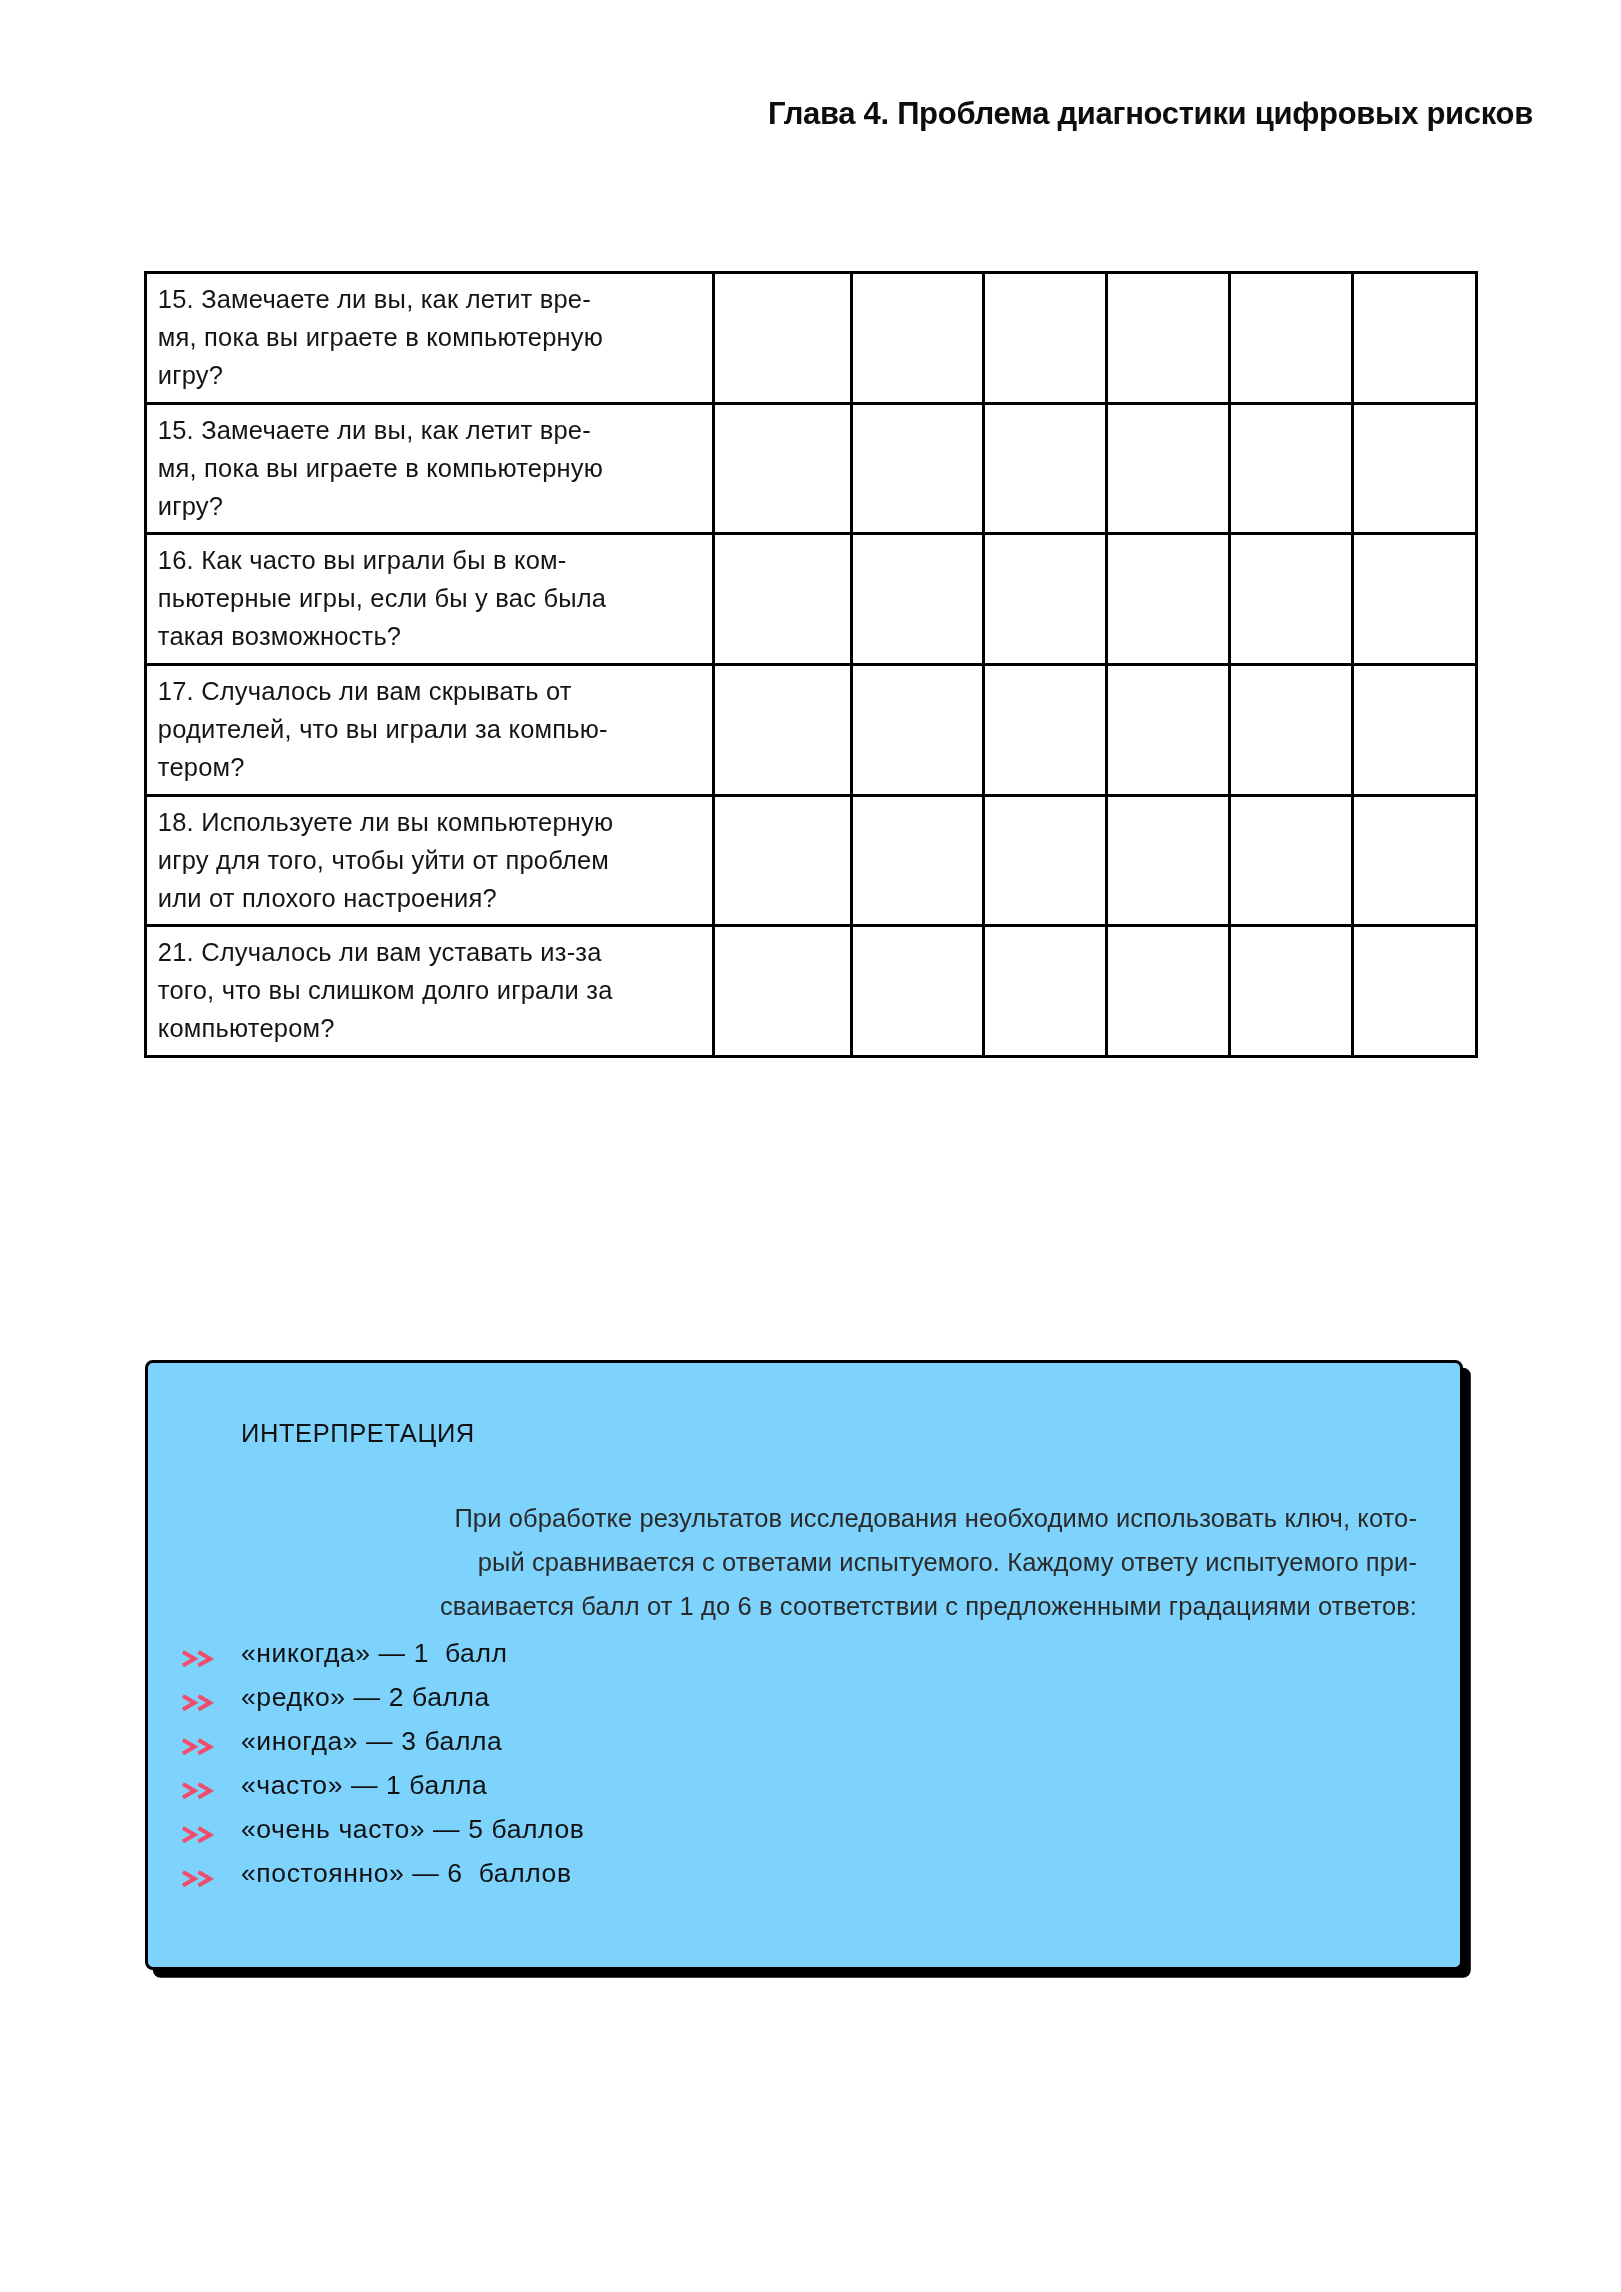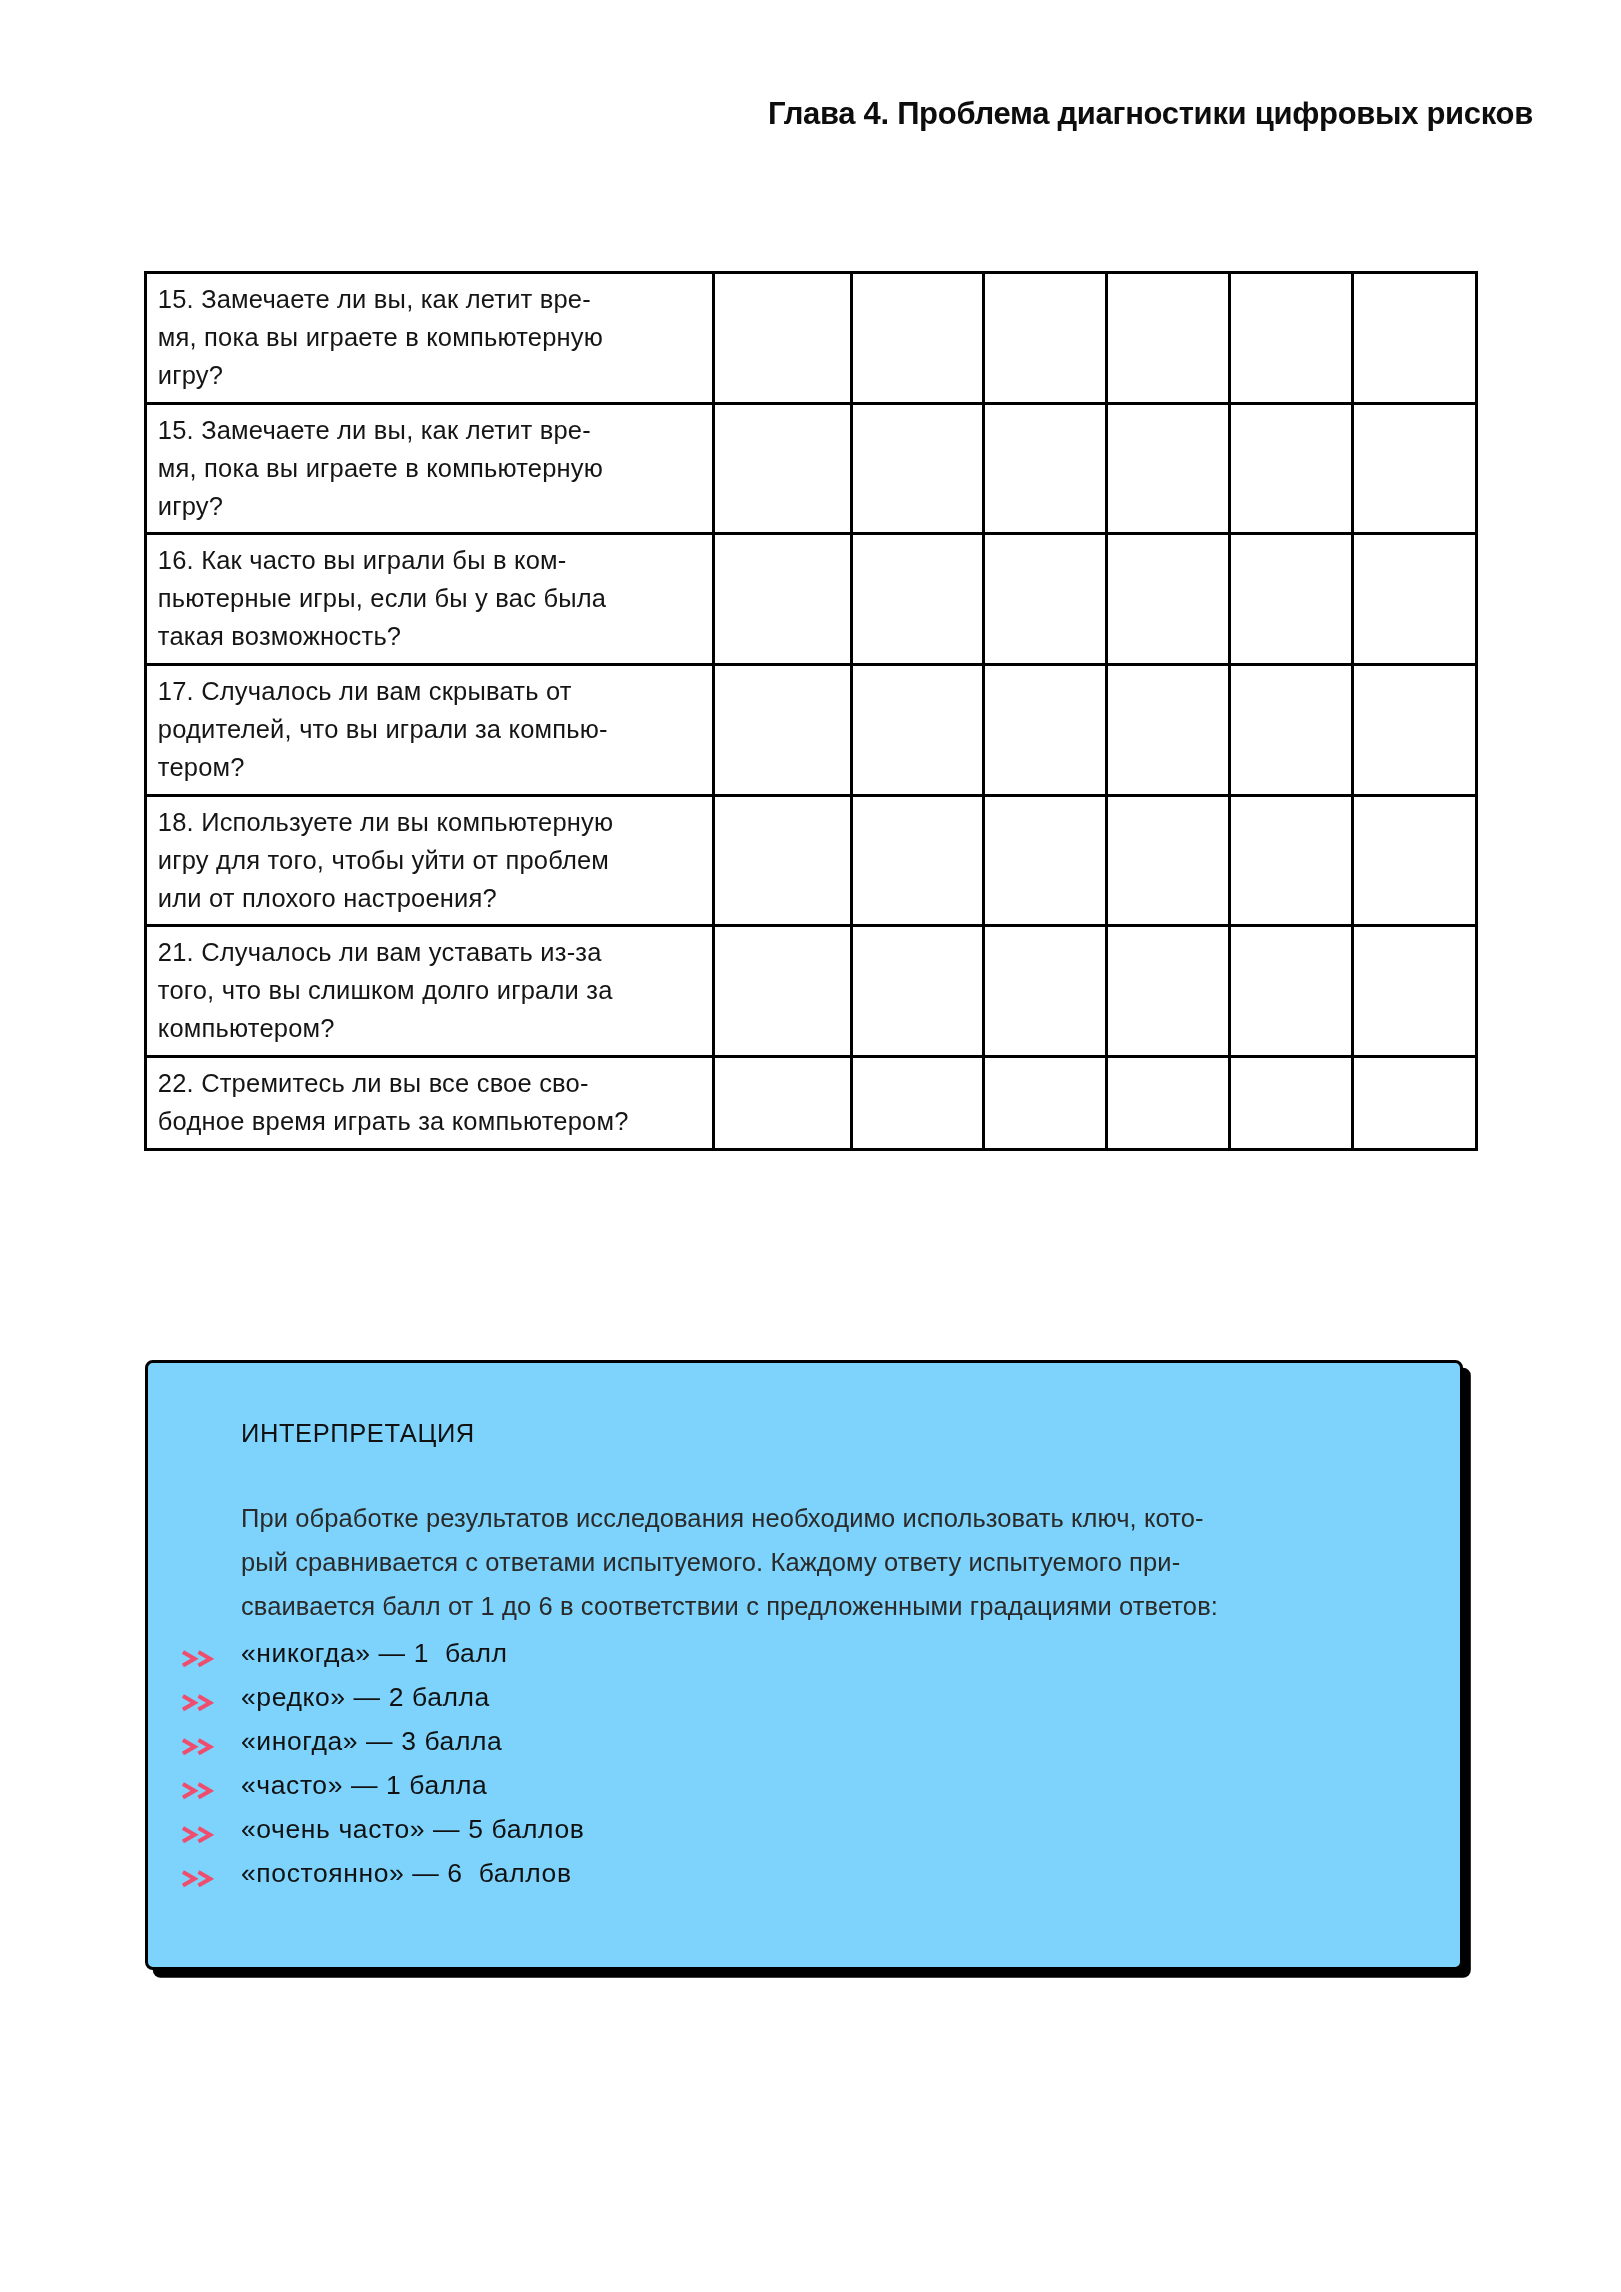--- a/index.html
+++ b/index.html
@@ -83,20 +83,21 @@
       position: absolute;
       left: 93px;
       top: 133px;
       width: 1176px;
       font-family: "Liberation Sans", sans-serif;
       font-size: 25.5px;
       line-height: 44px;
       color: #2a2a2a;
       letter-spacing: 0.1px;
       margin: 0;
+      text-align: right;
     }
     .scale-list {
       position: absolute;
       left: 33px;
       top: 262px;
       margin: 0;
       padding: 0;
       list-style: none;
     }
     .scale-item {
@@ -181,29 +182,20 @@
       </tr>
       <tr class="h3">
         <td class="q-text"><span>21. Случалось ли вам уставать из-за</span><br><span>того, что вы слишком долго играли за</span><br><span>компьютером?</span></td>
         <td class="ans"></td>
         <td class="ans"></td>
         <td class="ans"></td>
         <td class="ans"></td>
         <td class="ans"></td>
         <td class="ans"></td>
       </tr>
-      <tr class="h2">
-        <td class="q-text"><span>22. Стремитесь ли вы все свое сво-</span><br><span>бодное время играть за компьютером?</span></td>
-        <td class="ans"></td>
-        <td class="ans"></td>
-        <td class="ans"></td>
-        <td class="ans"></td>
-        <td class="ans"></td>
-        <td class="ans"></td>
-      </tr>
     </tbody>
 </table>
 
 <div class="interp-box">
   <div class="interp-title">ИНТЕРПРЕТАЦИЯ</div>
   <p class="interp-para" id="interp-para"><span>При обработке результатов исследования необходимо использовать ключ, кото-</span><br><span>рый сравнивается с ответами испытуемого. Каждому ответу испытуемого при-</span><br><span>сваивается балл от 1 до 6 в соответствии с предложенными градациями ответов:</span></p>
   <ul class="scale-list" id="scale-list">
       <li class="scale-item">
         <span class="chev">
           <svg width="33" height="19.6" viewBox="0 0 34 20">

